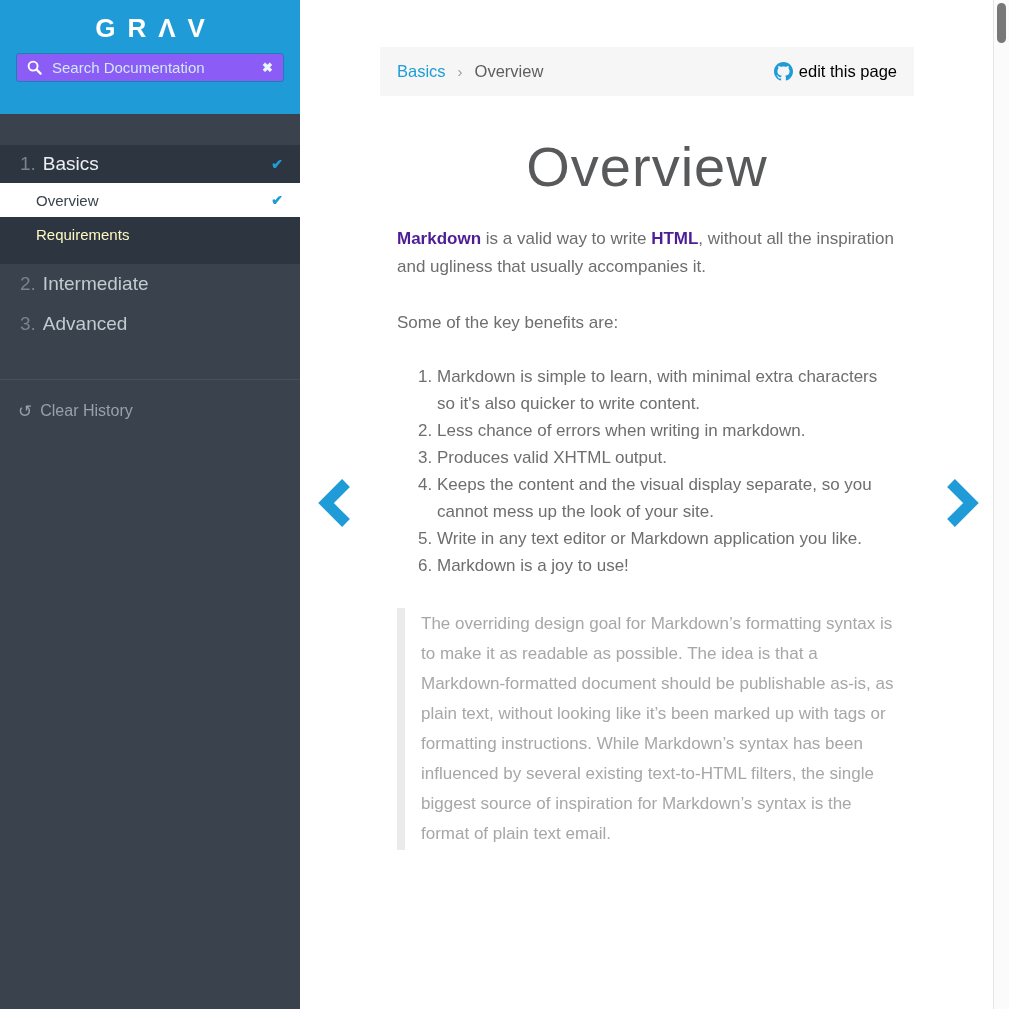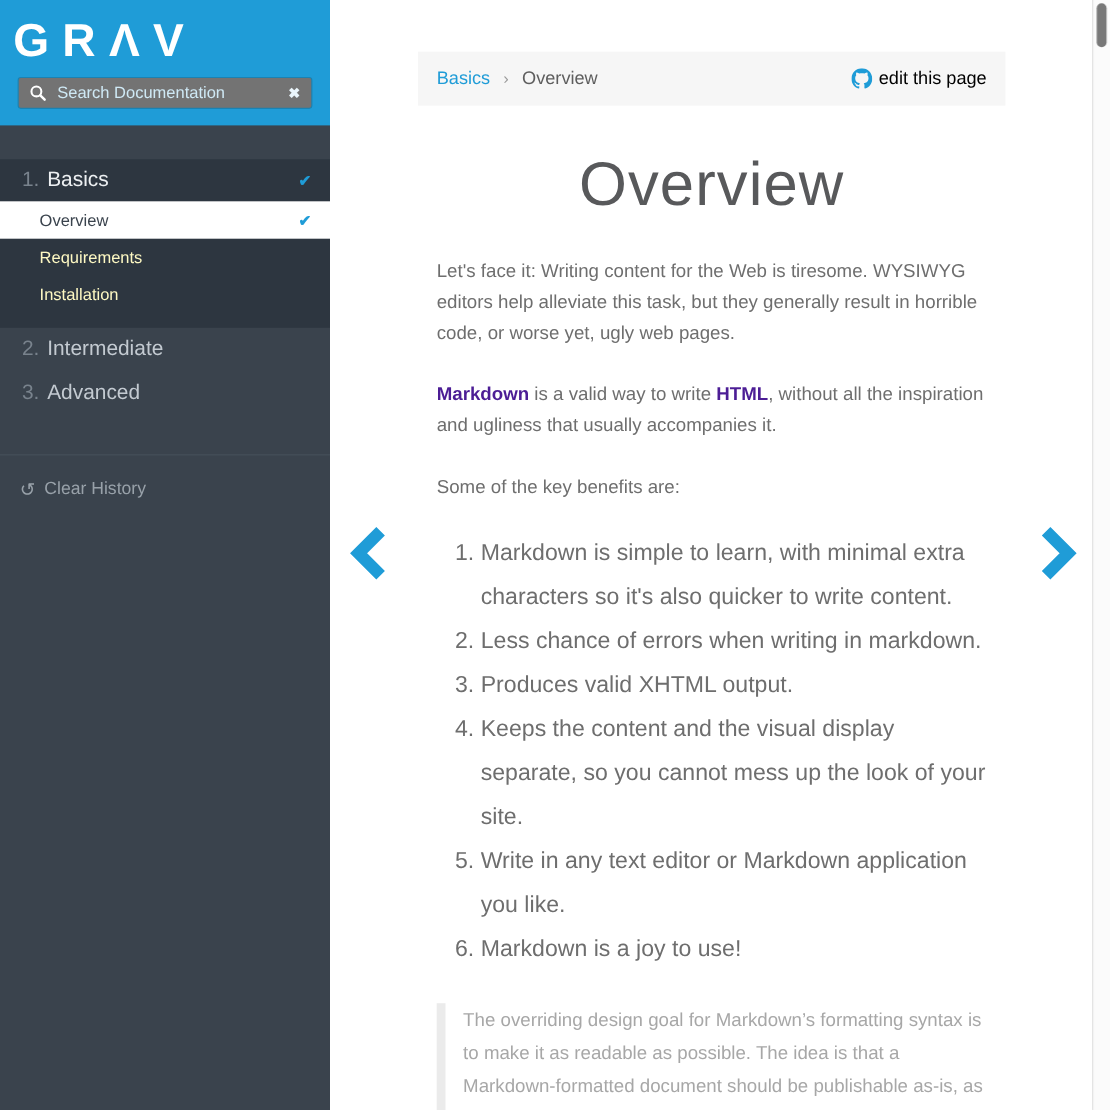--- a/index.html
+++ b/index.html
@@ -10,27 +10,27 @@
     font-family: "Liberation Sans", sans-serif;
   }
 
   
   .sidebar {
     position: fixed; left: 0; top: 0; width: 300px; height: 1009px;
     background: #3a434d;
   }
   .logo-bar { height: 114px; background: #1f9cd7; }
   .logo {
-    text-align: left; padding-top: 13px;
-    color: #fff; font-size: 42px; font-weight: 600;
+    text-align: center; padding-top: 13px;
+    color: #fff; font-size: 26px; font-weight: 600;
     letter-spacing: 12px; padding-left: 12px;
   }
   .search-box {
     margin: 9px 16px 0; height: 29px;
-    background: #737373; border: 1px solid #1a82b2; border-radius: 3px;
+    background: #8b5cf6; border: 1px solid #1a82b2; border-radius: 3px;
     display: flex; align-items: center; padding: 0 10px;
   }
   .search-box svg { flex: 0 0 auto; margin-right: 8px; }
   .search-box input {
     flex: 1; min-width: 0; background: transparent; border: none; outline: none;
     color: #fff; font-size: 15px; font-family: "Liberation Sans", sans-serif;
   }
   .search-box input::placeholder { color: #cfe9f5; opacity: 1; }
   .search-clear { color: #eaf5fb; font-size: 13px; font-weight: bold; cursor: pointer; }
 
@@ -83,21 +83,21 @@
   .article { position: absolute; left: 80px; top: 96px; width: 534px; padding: 0 17px; }
   .article h1 {
     margin: 41px 0 0; text-align: center;
     font-size: 56px; line-height: 60px; font-weight: 300; color: #58595b;
     letter-spacing: 1px;
   }
   .article p { margin: 28px 0 0; font-size: 17px; line-height: 28px; color: #6e6e6e; }
   .article p.first { margin-top: 36px; }
   .article strong { color: #4c1d95; }
   .article ol { margin: 26px 0 0; padding-left: 40px; color: #6e6e6e; }
-  .article ol li { font-size: 21px; line-height: 40px; }
+  .article ol li { font-size: 17px; line-height: 27px; }
   .article blockquote {
     margin: 29px 0 0; padding: 1px 0 1px 16px;
     border-left: 8px solid #ebebeb;
     color: #a7a7a7; font-size: 17px; line-height: 30px;
   }
 
   .pager { position: absolute; top: 477px; cursor: pointer; }
   .pager.prev { left: 17px; }
   .pager.next { left: 644px; }
 
@@ -136,23 +136,20 @@
         <span class="chapter-label">Basics</span>
         <span class="check">✔</span>
       </div>
       <div class="sub-item active">
         <span>Overview</span>
         <span class="check">✔</span>
       </div>
       <div class="sub-item">
         <span>Requirements</span>
       </div>
-      <div class="sub-item">
-        <span>Installation</span>
-      </div>
     </div>
 
     <div class="chapter-row plain">
       <span class="num">2.</span>
       <span class="chapter-label">Intermediate</span>
     </div>
     <div class="chapter-row plain">
       <span class="num">3.</span>
       <span class="chapter-label">Advanced</span>
     </div>
@@ -177,21 +174,20 @@
       <svg width="19" height="19" viewBox="0 0 24 24" fill="#1f9cd7">
         <path d="M12 0C5.37 0 0 5.37 0 12c0 5.3 3.438 9.8 8.205 11.387.6.113.82-.26.82-.577 0-.285-.01-1.04-.015-2.04-3.338.724-4.042-1.61-4.042-1.61-.546-1.387-1.333-1.756-1.333-1.756-1.09-.745.082-.73.082-.73 1.205.085 1.84 1.237 1.84 1.237 1.07 1.834 2.807 1.304 3.492.997.108-.775.418-1.305.76-1.605-2.665-.3-5.466-1.332-5.466-5.93 0-1.31.468-2.38 1.235-3.22-.123-.303-.535-1.523.117-3.176 0 0 1.008-.322 3.3 1.23.957-.266 1.983-.4 3.003-.404 1.02.005 2.047.138 3.006.404 2.29-1.552 3.297-1.23 3.297-1.23.653 1.653.24 2.873.118 3.176.77.84 1.233 1.91 1.233 3.22 0 4.61-2.805 5.625-5.475 5.92.43.37.813 1.103.813 2.222 0 1.606-.015 2.898-.015 3.293 0 .32.216.694.825.576C20.565 21.797 24 17.3 24 12c0-6.63-5.37-12-12-12z"></path>
       </svg>
       <span>edit this page</span>
     </a>
   </div>
 
   <article class="article">
     <h1>Overview</h1>
 
-    <p class="first">Let's face it: Writing content for the Web is tiresome. WYSIWYG editors help alleviate this task, but they generally result in horrible code, or worse yet, ugly web pages.</p>
 
     <p><strong>Markdown</strong><span> is a valid way to write </span><strong>HTML</strong><span>, without all the inspiration and ugliness that usually accompanies it.</span></p>
 
     <p>Some of the key benefits are:</p>
 
     <ol>
       <li>Markdown is simple to learn, with minimal extra characters so it's also quicker to write content.</li>
       <li>Less chance of errors when writing in markdown.</li>
       <li>Produces valid XHTML output.</li>
       <li>Keeps the content and the visual display separate, so you cannot mess up the look of your site.</li>

